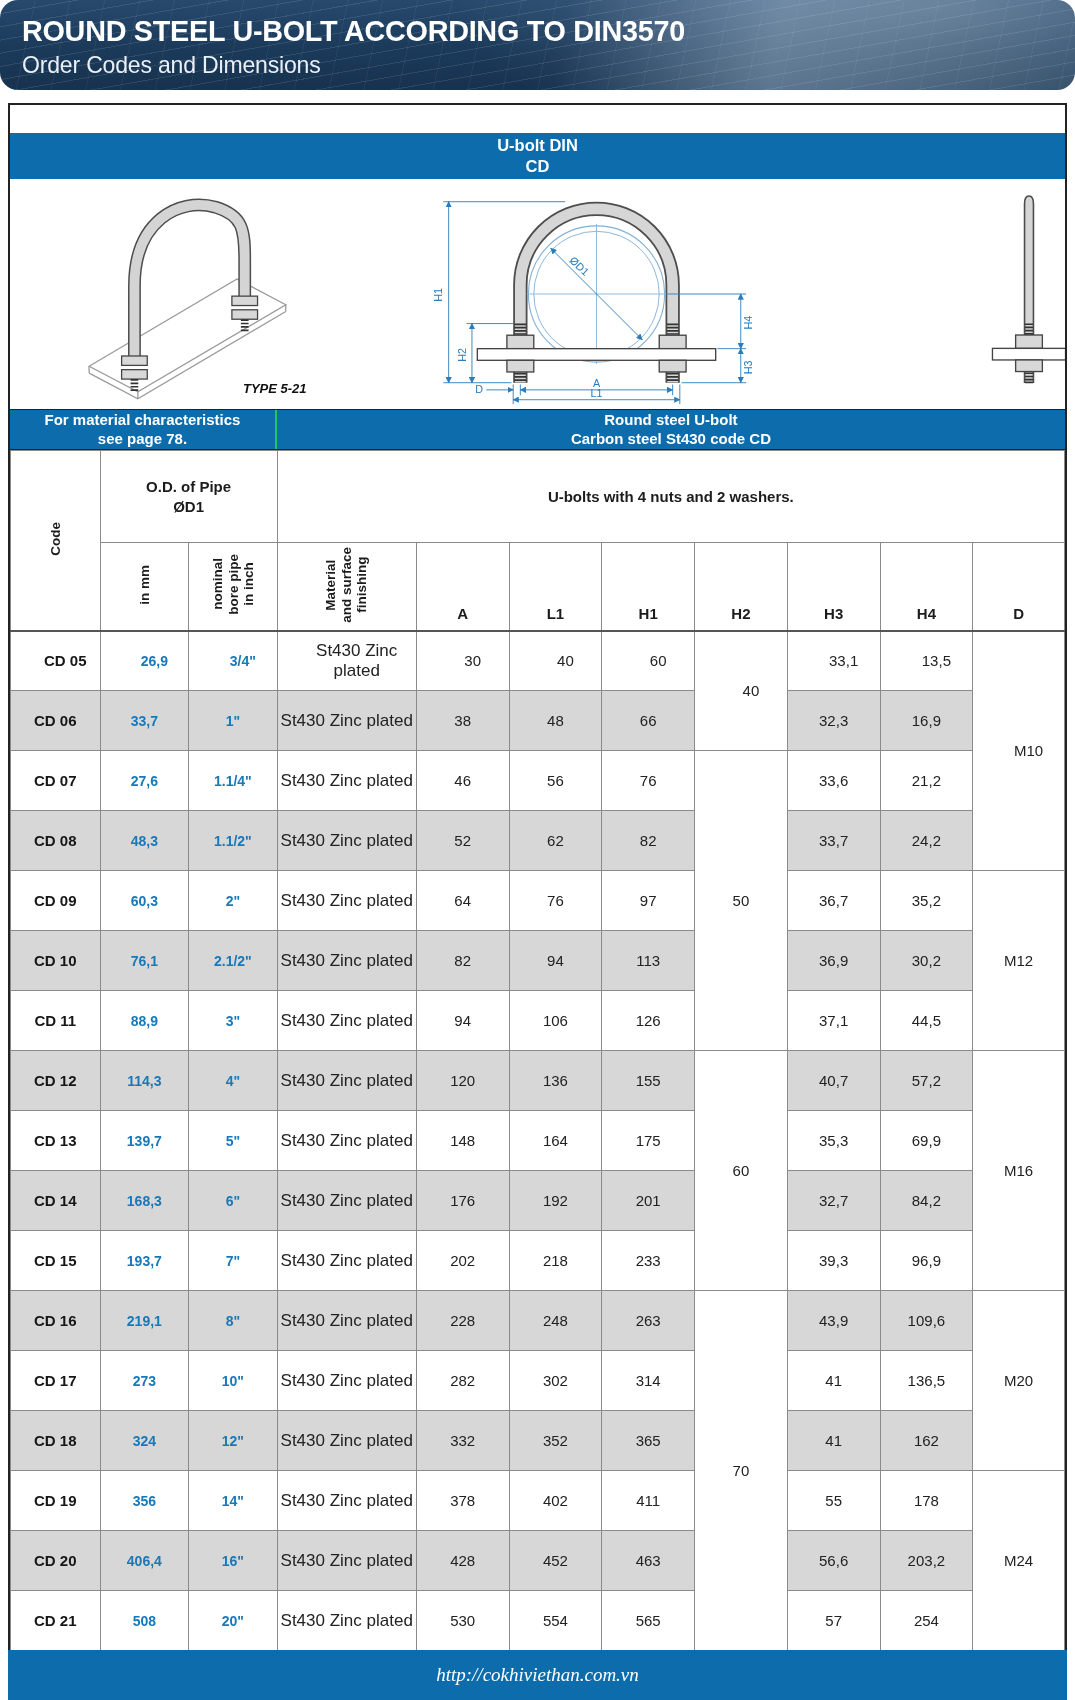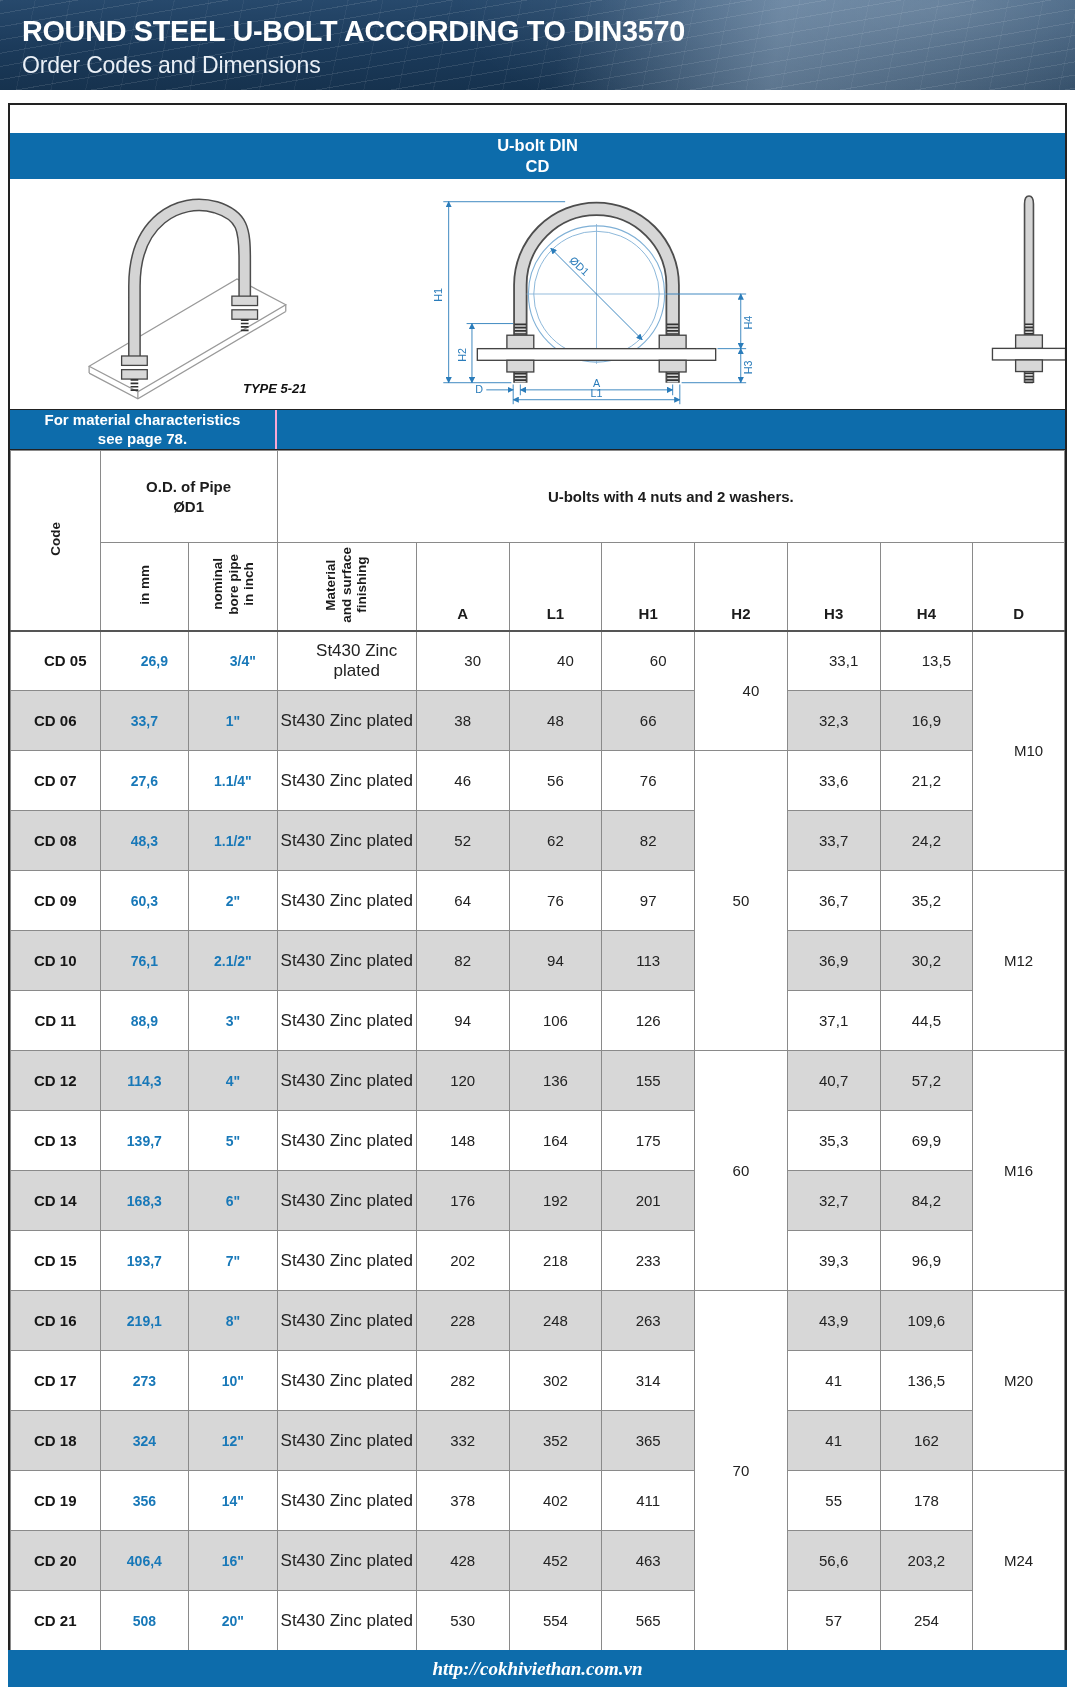--- a/index.html
+++ b/index.html
@@ -15,20 +15,21 @@
   
   .banner {
     width: 1075px; height: 90px;
     padding: 14px 0 0 22px;
     background-image:
       radial-gradient(ellipse 820px 260px at 88% 10%, rgba(255,255,255,0.20), rgba(255,255,255,0) 60%),
       linear-gradient(100deg, rgba(170,195,220,0) 52%, rgba(175,200,225,0.38) 72%, rgba(140,175,205,0.12) 100%),
       repeating-linear-gradient(170deg, rgba(255,255,255,0.10) 0 1px, rgba(255,255,255,0) 1px 13px),
       repeating-linear-gradient(102deg, rgba(255,255,255,0.05) 0 1px, rgba(255,255,255,0) 1px 34px),
       linear-gradient(180deg, #27496c 0%, #1b3a5a 55%, #16324e 100%);
+    border-radius: 18px;
   }
   .banner-title {
     color:#ffffff; font-size:30px; font-weight:700; letter-spacing:-0.3px;
     transform: scaleX(0.96); transform-origin: left center;
     line-height: 1.1;
   }
   .banner-subtitle {
     color:#e9eff6; font-size:24px; font-weight:400; letter-spacing:-0.2px;
     transform: scaleX(0.96); transform-origin: left center;
     margin-top: 4px;
@@ -53,21 +54,21 @@
     position:absolute; left:233px; top:202px;
     font-style: italic; font-weight:700; font-size:13px; color:#111;
   }
 
   .info-band { height:41px; display:flex; }
   .info-band .cell {
     display:flex; align-items:center; justify-content:center;
     font-size:15px; font-weight:700; color:#fff; line-height:1.25;
     text-align:center; white-space:pre-line; height:100%;
   }
-  .info-left  { width:25.3%; border-right:2px solid #f9a8d4; }
+  .info-left  { width:25.3%; border-right:2px solid #22c55e; }
   .info-right { width:74.7%; }
   .info-band { background:#0d6cab; border-top:1px solid #222; border-bottom:1px solid #222; }
 
   
   table { width:100%; border-collapse:collapse; table-layout:fixed; }
   th, td {
     border:1px solid #8a8a8a;
     text-align:center; vertical-align:middle;
     font-size:15px; overflow:hidden; padding:0;
   }
@@ -90,25 +91,25 @@
   tbody tr:first-child td { border-top:2px solid #555;padding-left:20px; }
   tr.striped > td { background:#d7d7d7; }
   td.merged-cell, tr.striped > td.merged-cell { background:#ffffff; }
   .code-cell { font-weight:700; font-size:15px; color:#161616; }
   .blue-cell { font-weight:700; font-size:14px; color:#1878b8; }
   .material-cell { font-size:17px; color:#222; }
   .num-cell { font-size:15px; color:#222; }
 
   
   .footer {
-    position:absolute; left:8px; top:1650px; width:1059px; height:37px;
+    position:absolute; left:8px; top:1650px; width:1059px; height:50px;
     background:#0d6cab; color:#fff;
     display:flex; align-items:center; justify-content:center;
     font-family:"Liberation Serif","DejaVu Serif",serif;
-    font-style:italic; font-weight:700; font-size:19px;
+    font-style:italic; font-weight:400; font-size:19px;
   }
 
   
   .dimline { stroke:#2a7cba; stroke-width:1; fill:none; }
   .dimtext { fill:#2a7cba; font-size:12px; font-family:"Liberation Sans",sans-serif; }
 </style>
 </head>
 <body>
 
 <div class="banner">
@@ -208,20 +209,22 @@
       <rect x="31" y="171" width="30" height="15" fill="#d8d8d8" stroke="#444" stroke-width="1.5"></rect>
       <rect x="5" y="186" width="82" height="13" fill="#ffffff" stroke="#444" stroke-width="1.5"></rect>
       <rect x="31" y="199" width="30" height="13" fill="#d8d8d8" stroke="#444" stroke-width="1.5"></rect>
       <line x1="46" y1="213" x2="46" y2="225" stroke="#333" stroke-width="9" stroke-dasharray="1.8 1.8"></line>
     </svg>
   </div>
 
   <div class="info-band">
     <div class="cell info-left">For material characteristics
 see page 78.</div>
+    <div class="cell info-right">Round steel U-bolt
+Carbon steel St430 code CD</div>
   </div>
 
   <table>
     <colgroup>
       <col style="width:8.5%">
         <col style="width:8.4%">
         <col style="width:8.4%">
         <col style="width:13.2%">
       <col style="width:8.8%">
         <col style="width:8.8%">

